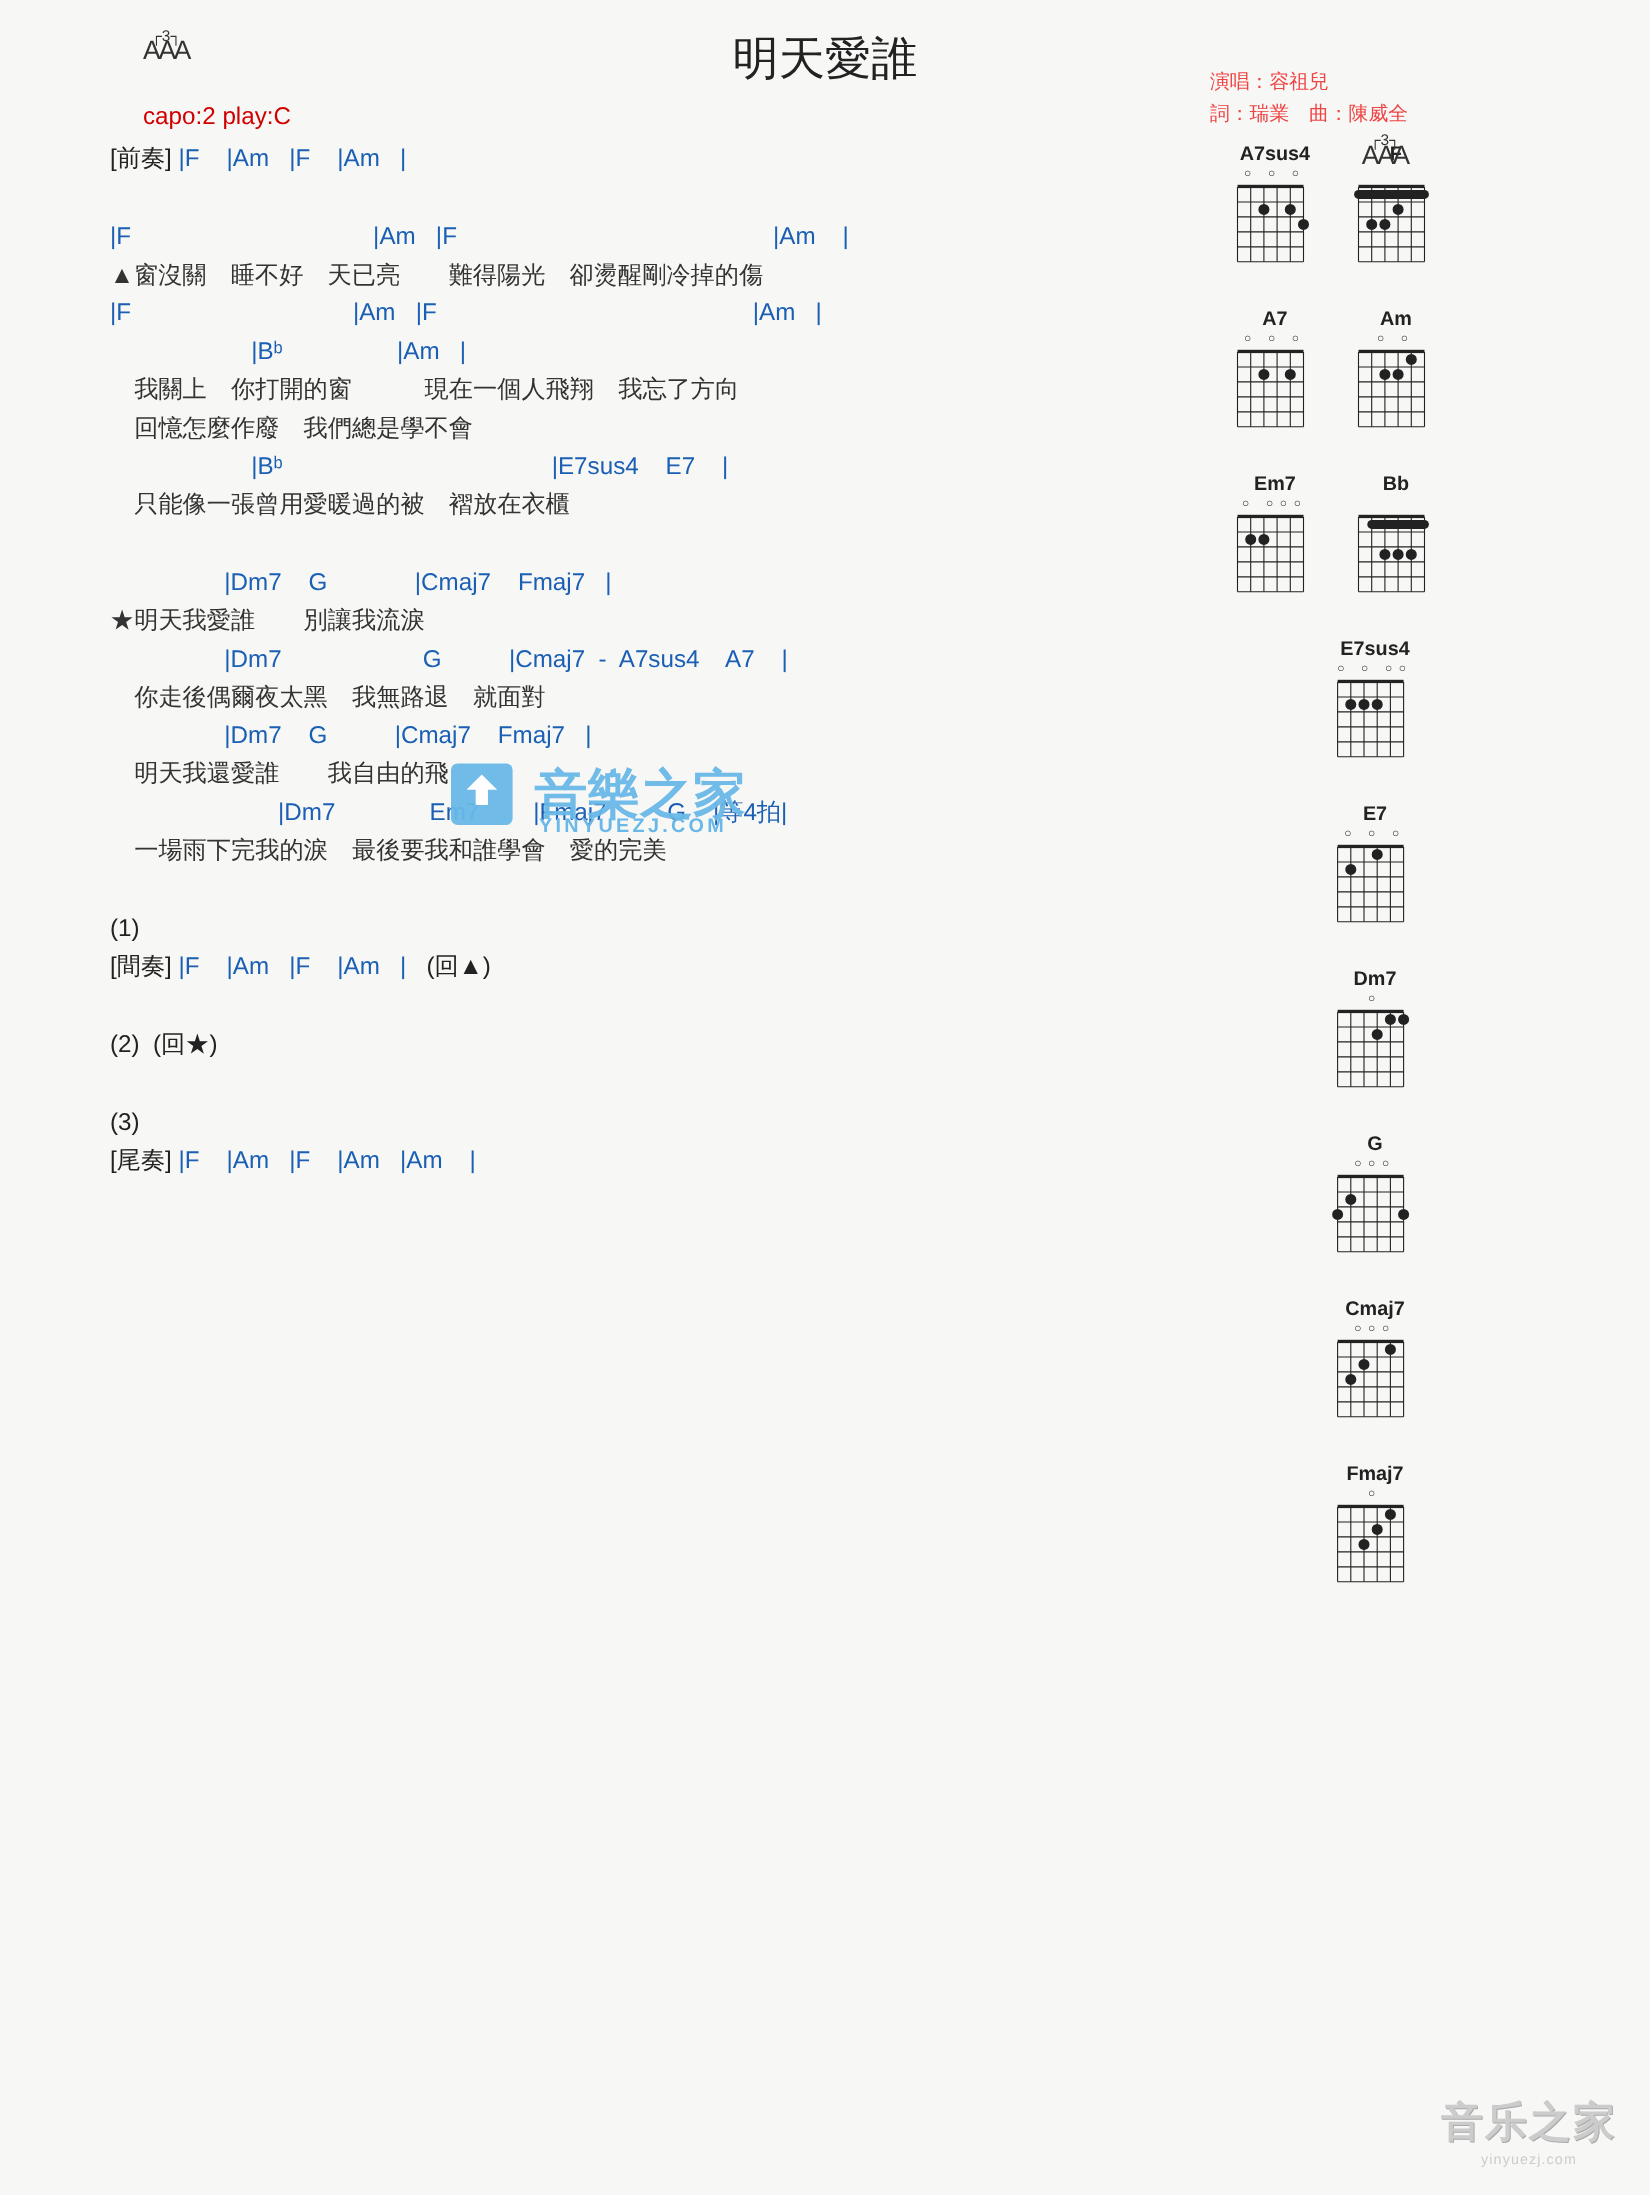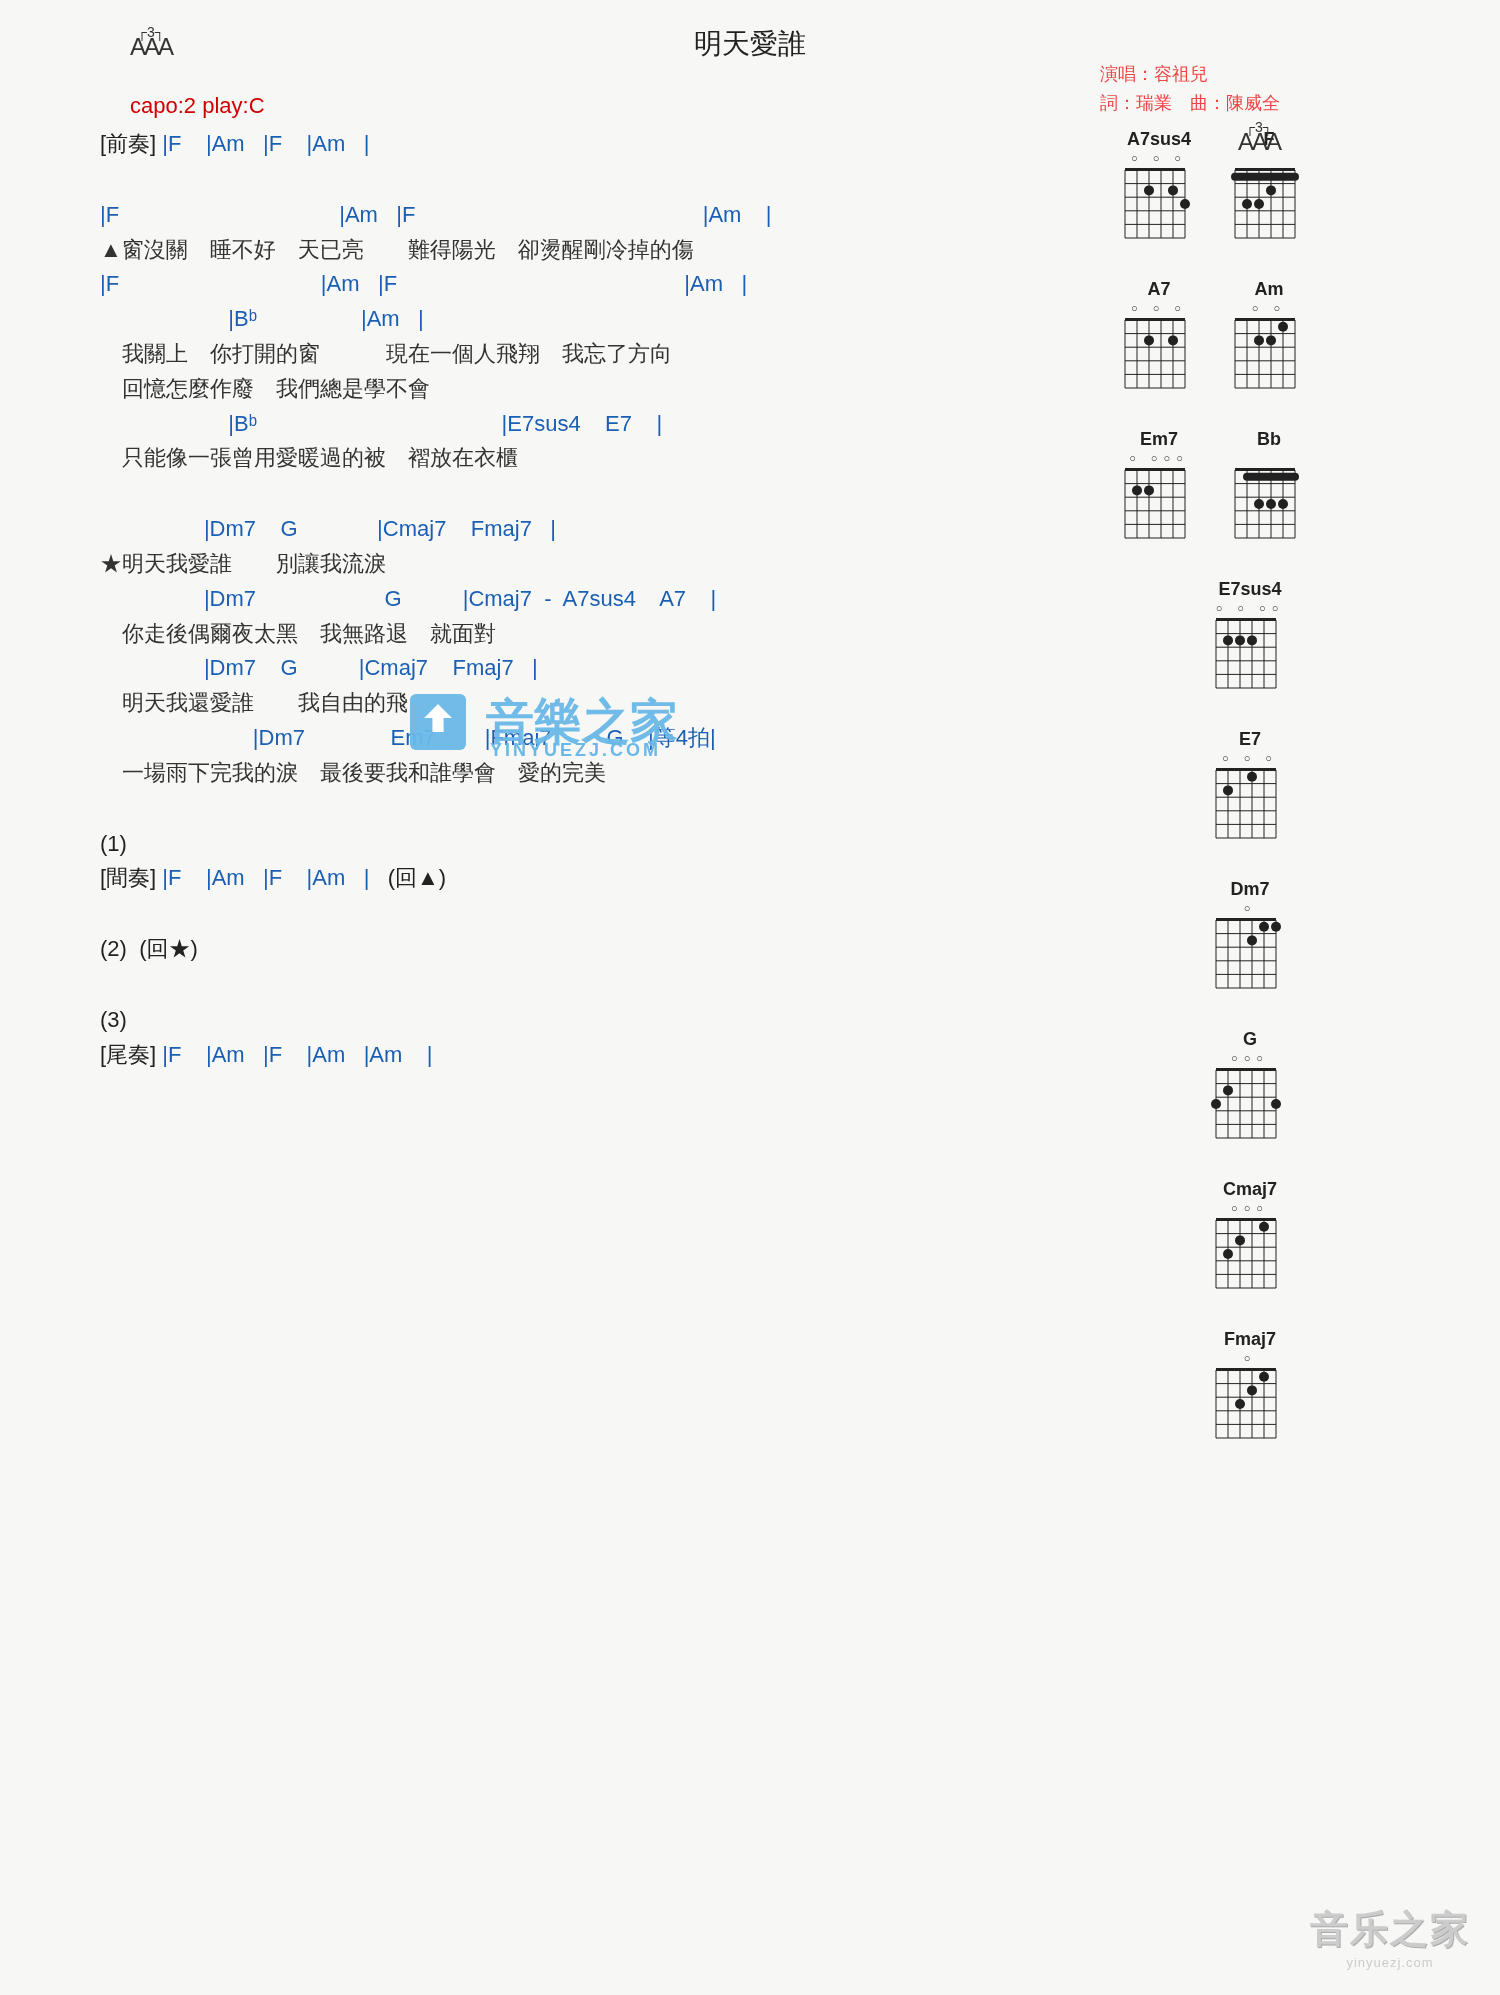--- a/index.html
+++ b/index.html
@@ -27,21 +27,21 @@
   .capo-top {
     position: absolute;
     top: -10px;
     left: 50%;
     transform: translateX(-50%);
     font-size: 14px;
     letter-spacing: 0;
   }
   .title {
     text-align: center;
-    font-size: 28px;
+    font-size: 42px;
     font-weight: normal;
     color: #222;
     margin-top: -5px;
   }
   .meta {
     position: absolute;
     right: 220px;
     top: 60px;
     font-size: 18px;
     color: #ef4444;

